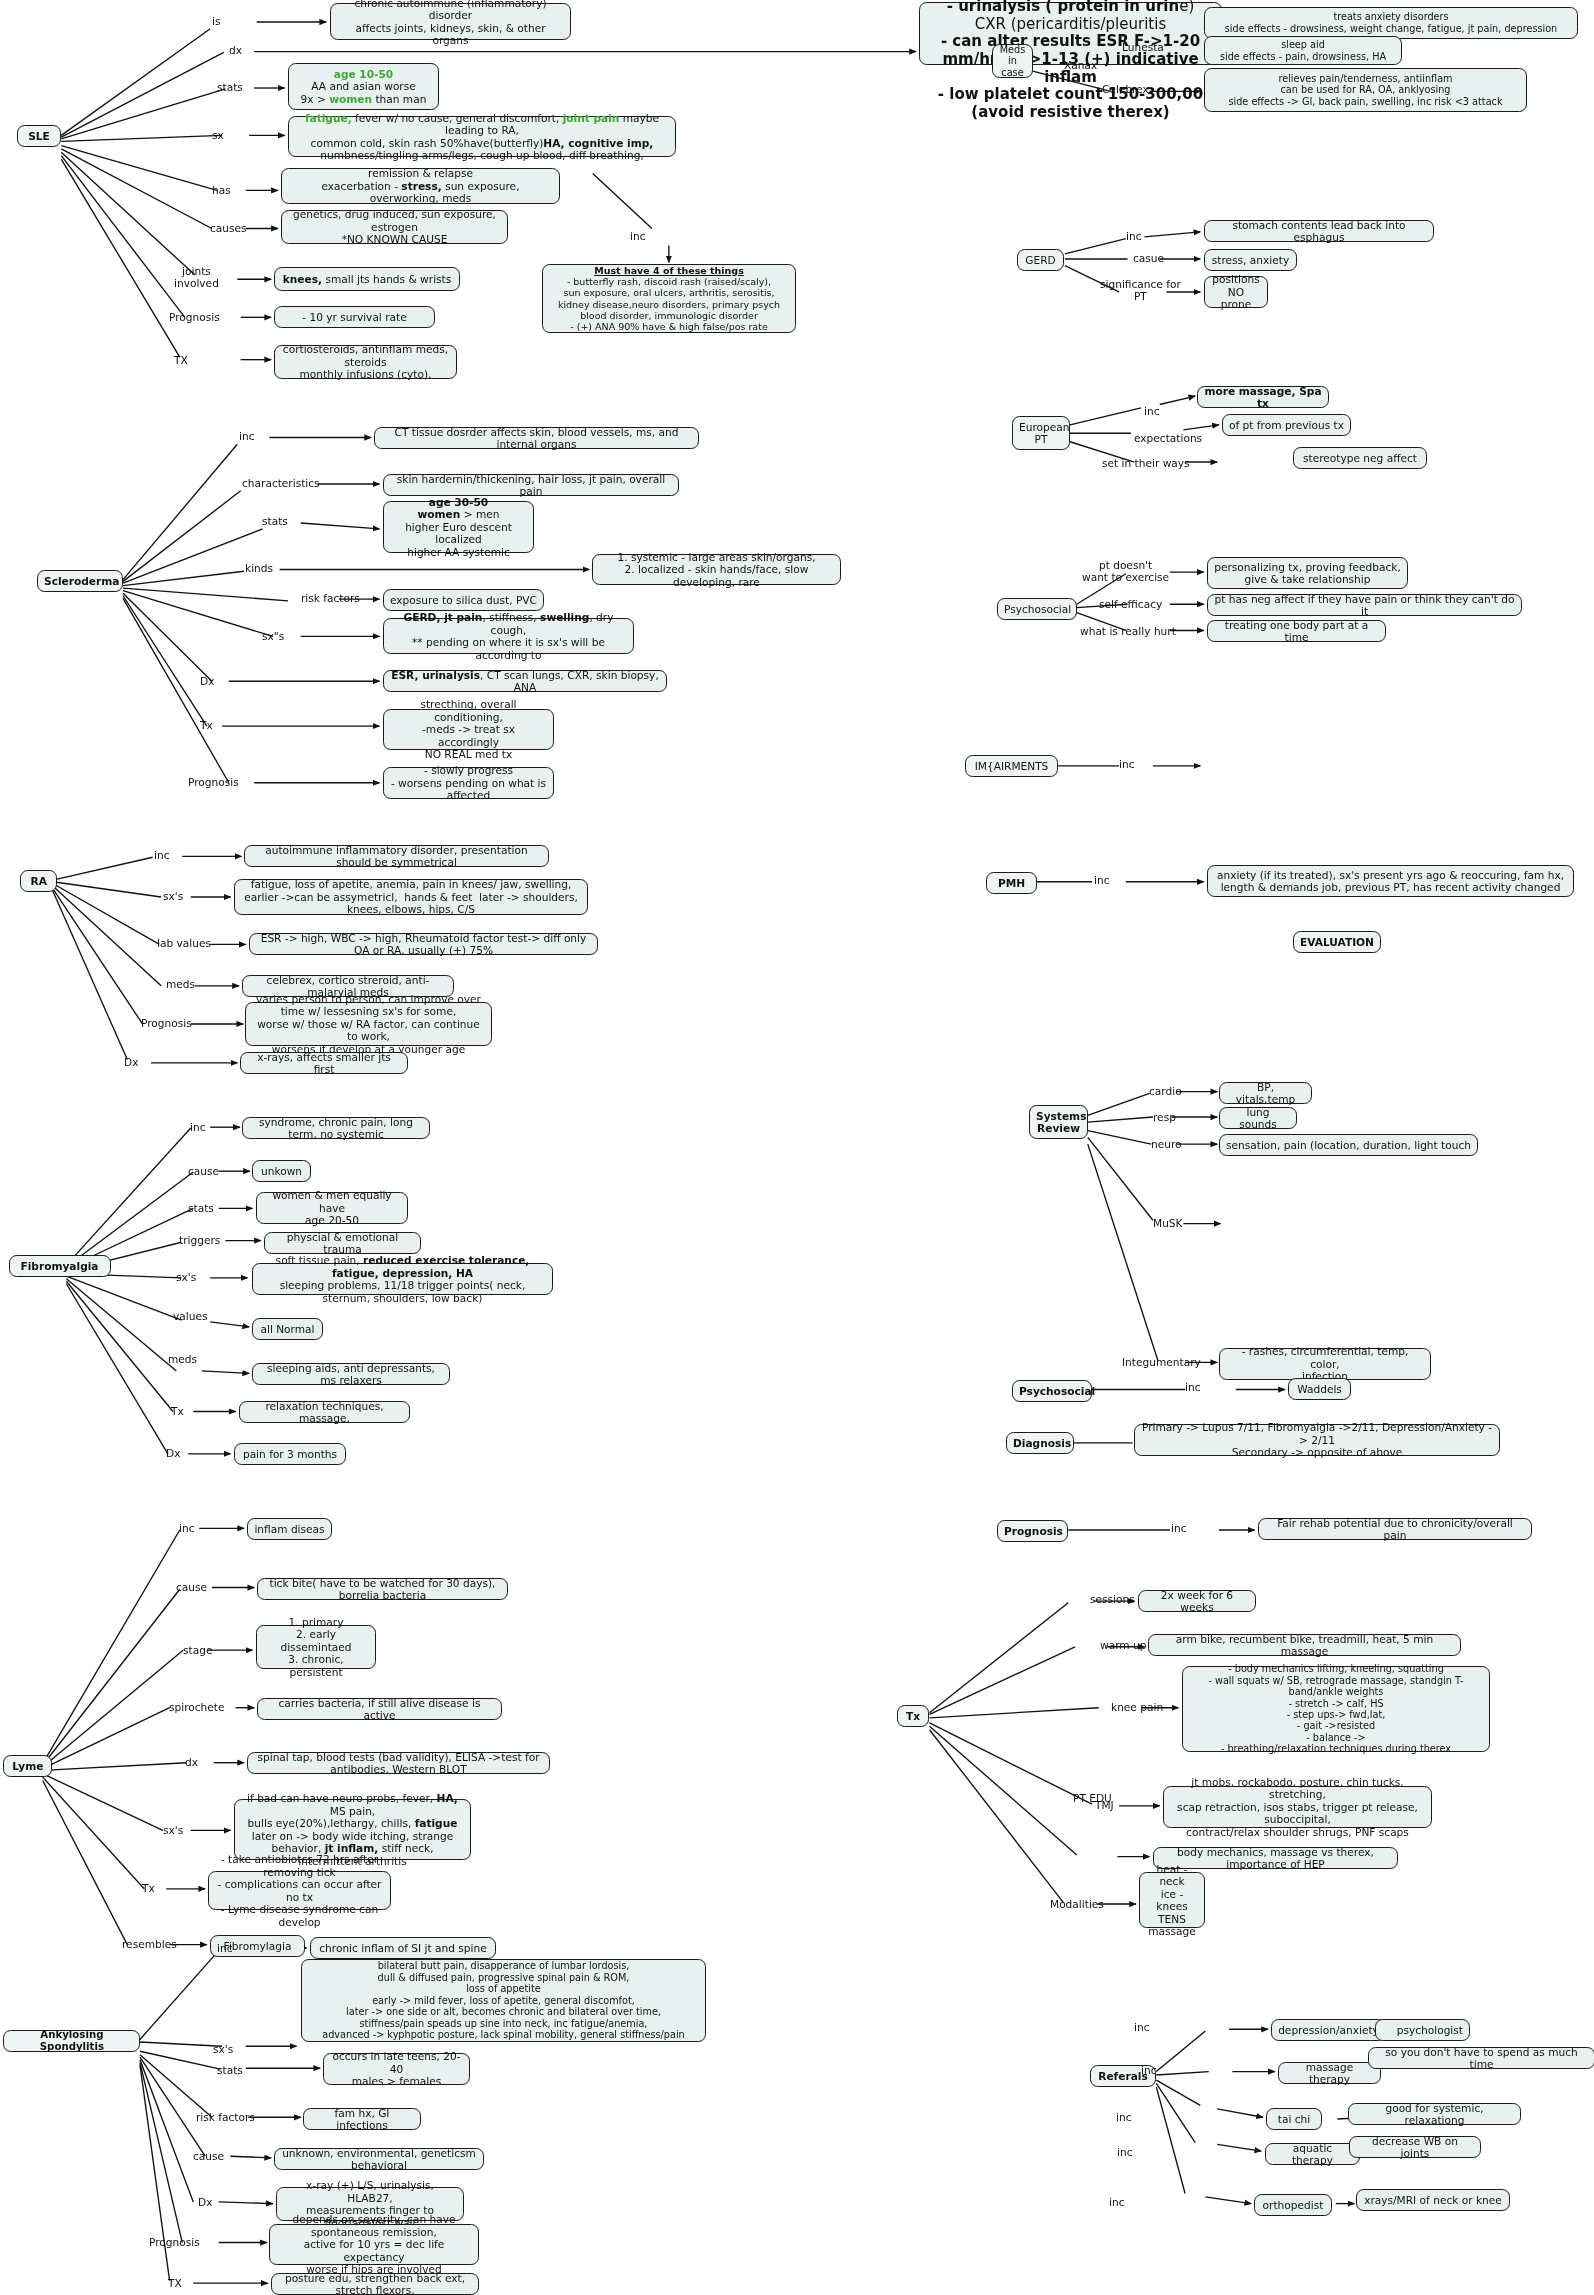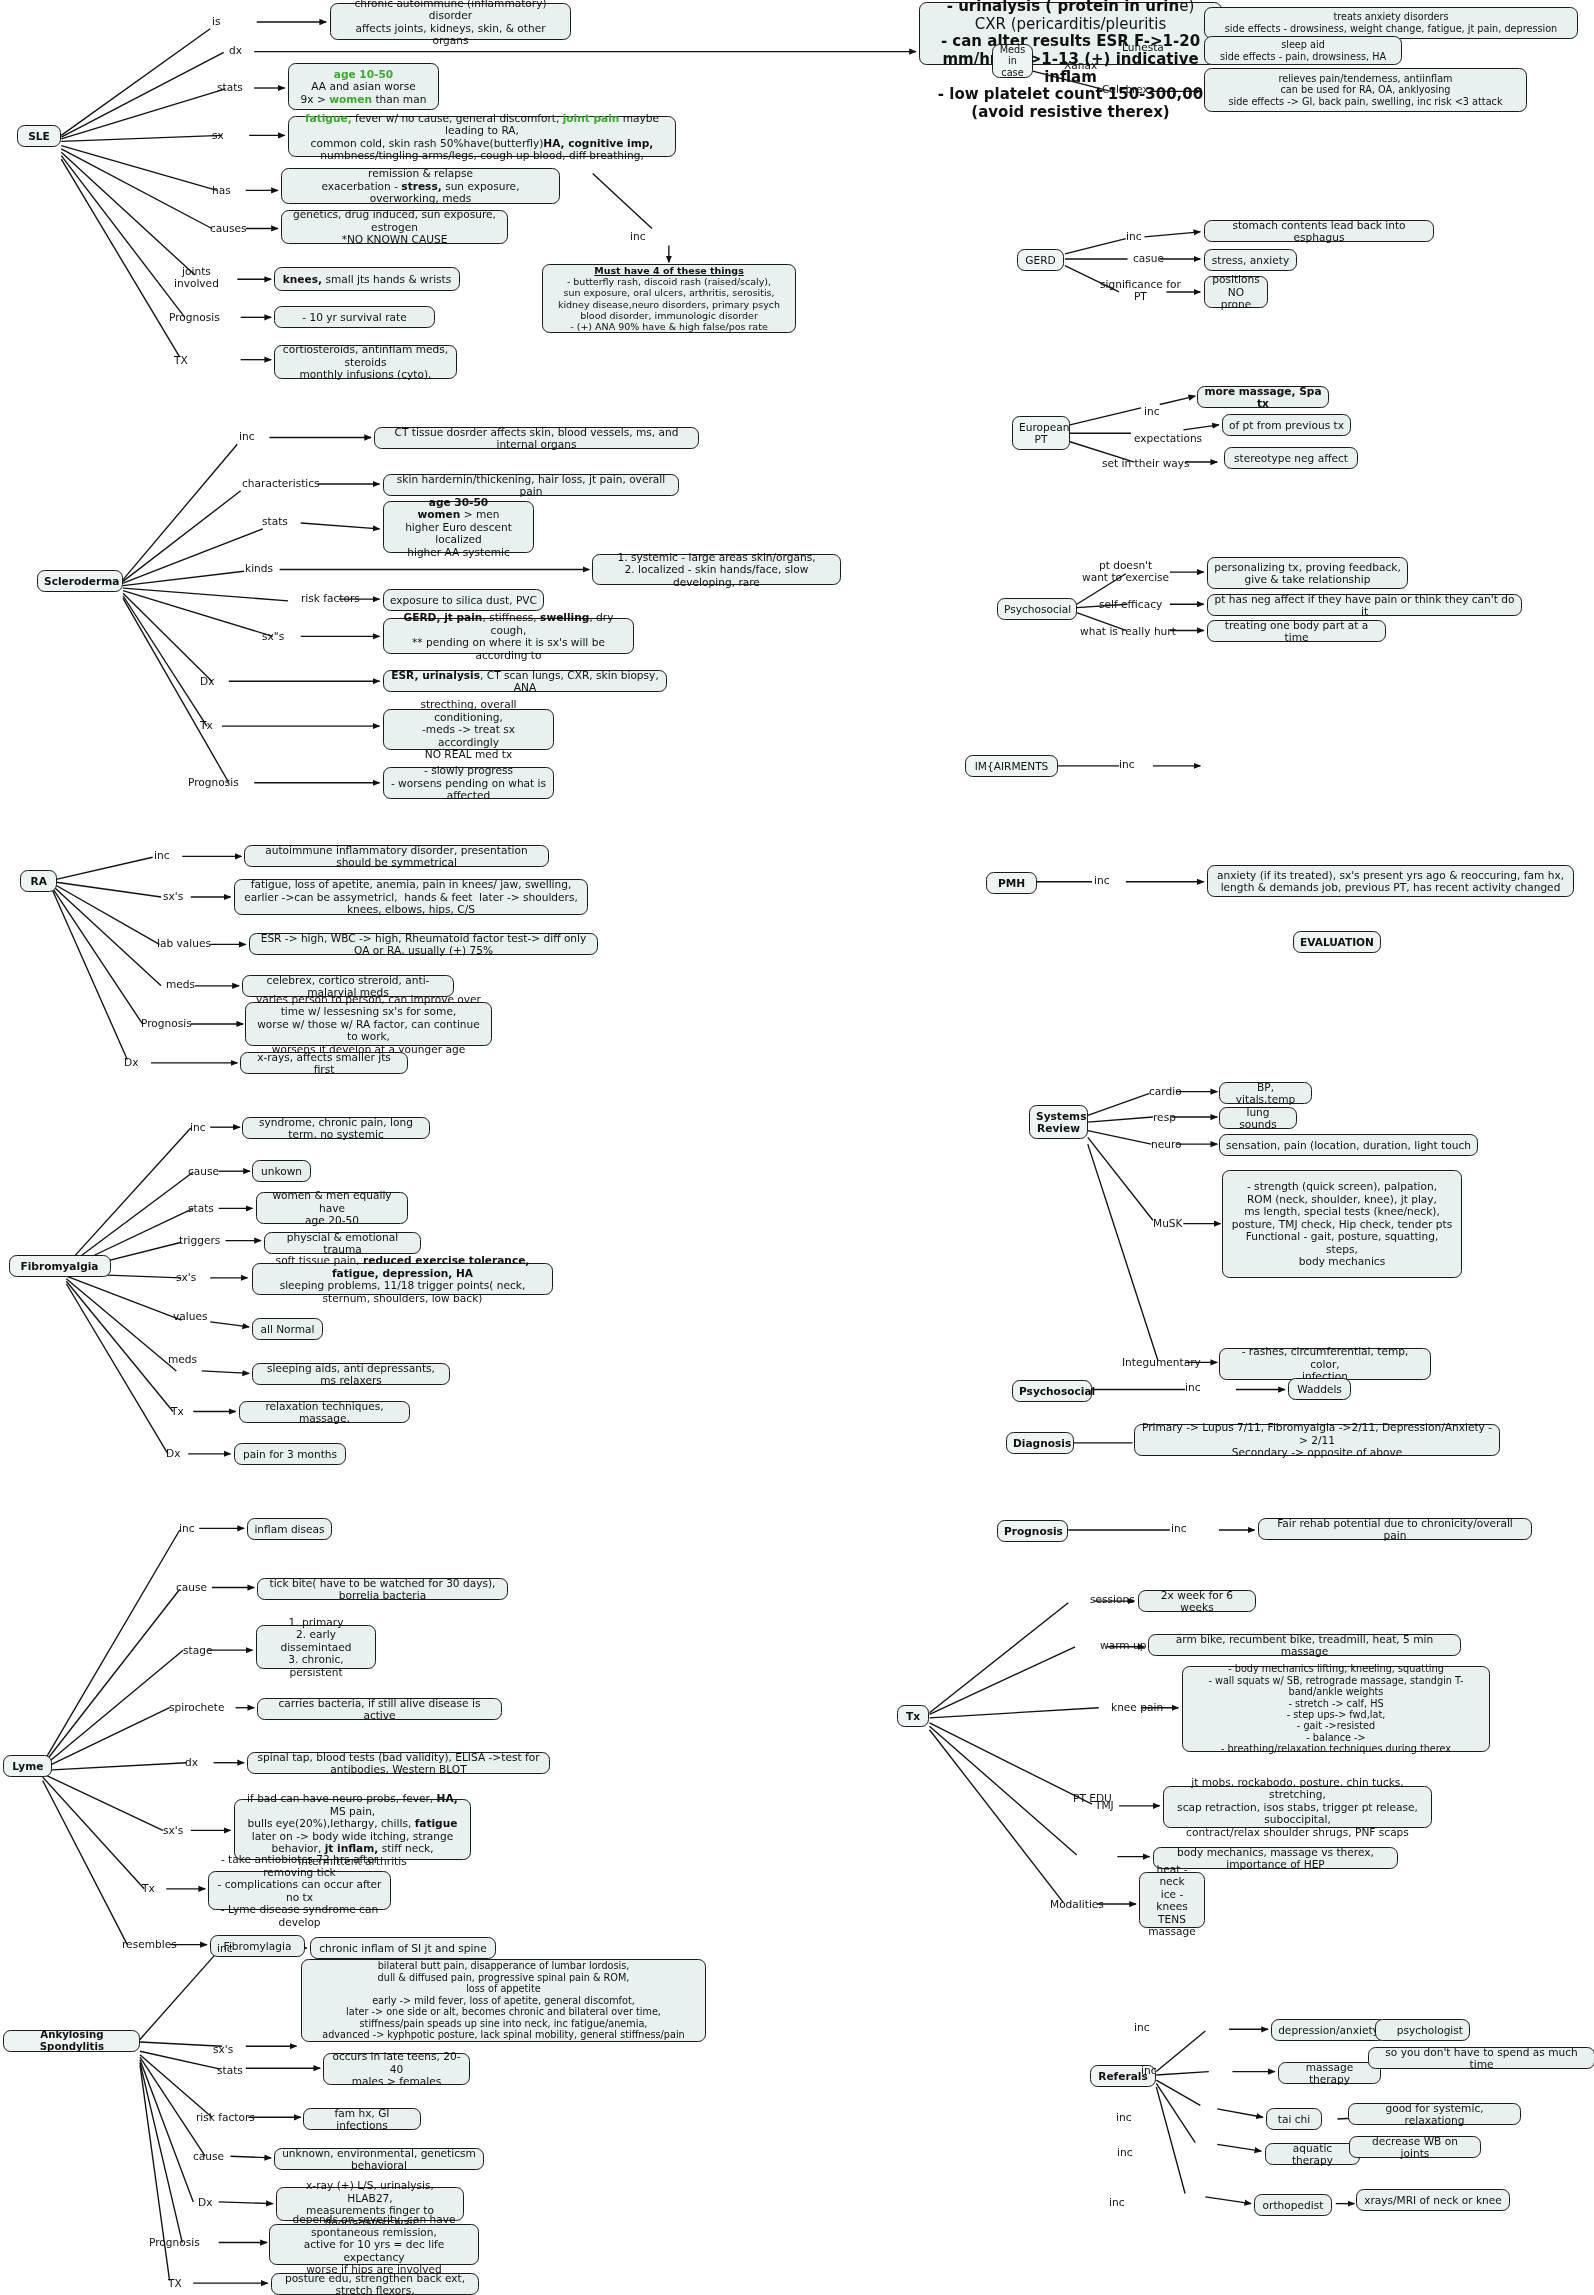--- a/index.html
+++ b/index.html
@@ -547,21 +547,21 @@
 <div class="node" style="left:1197px;top:386px;width:132px;height:22px;font-weight:bold;">
       <span class="inner">more massage, Spa tx</span>
     </div>
 
 <div class="lbl" style="left:1134px;top:432px;">expectations</div>
 <div class="node" style="left:1222px;top:414px;width:129px;height:22px;">
       <span class="inner">of pt from previous tx</span>
     </div>
 
 <div class="lbl" style="left:1102px;top:457px;">set in their ways</div>
-<div class="node" style="left:1224px;top:447px;width:134px;height:22px;">
+<div class="node" style="left:1293px;top:447px;width:134px;height:22px;">
       <span class="inner">stereotype neg affect</span>
     </div>
 
 <div class="node root" style="left:997px;top:598px;width:80px;height:22px;font-weight:normal;">
       <span class="inner">Psychosocial</span>
     </div>
 <div class="lbl" style="left:1082px;top:559px;">pt doesn't<br>want to exercise</div>
 <div class="node" style="left:1207px;top:557px;width:201px;height:32px;">
       <span class="inner">personalizing tx, proving feedback,<br>give &amp; take relationship</span>
     </div>
@@ -605,23 +605,20 @@
 <div class="node" style="left:1219px;top:1107px;width:78px;height:22px;">
       <span class="inner">lung sounds</span>
     </div>
 
 <div class="lbl" style="left:1151px;top:1138px;">neuro</div>
 <div class="node" style="left:1219px;top:1134px;width:259px;height:22px;">
       <span class="inner">sensation, pain (location, duration, light touch</span>
     </div>
 
 <div class="lbl" style="left:1153px;top:1217px;">MuSK</div>
-<div class="node" style="left:1222px;top:1170px;width:240px;height:108px;">
-      <span class="inner">- strength (quick screen), palpation,<br>ROM (neck, shoulder, knee), jt play,<br>ms length, special tests (knee/neck),<br>posture, TMJ check, Hip check, tender pts<br>Functional - gait, posture, squatting, steps,<br>body mechanics</span>
-    </div>
 
 <div class="lbl" style="left:1122px;top:1356px;">Integumentary</div>
 <div class="node" style="left:1219px;top:1348px;width:212px;height:32px;">
       <span class="inner">- rashes, circumferential, temp, color,<br>infection</span>
     </div>
 
 <div class="node root" style="left:1012px;top:1380px;width:80px;height:22px;">
       <span class="inner">Psychosocial</span>
     </div>
 <div class="lbl" style="left:1185px;top:1381px;">inc</div>

